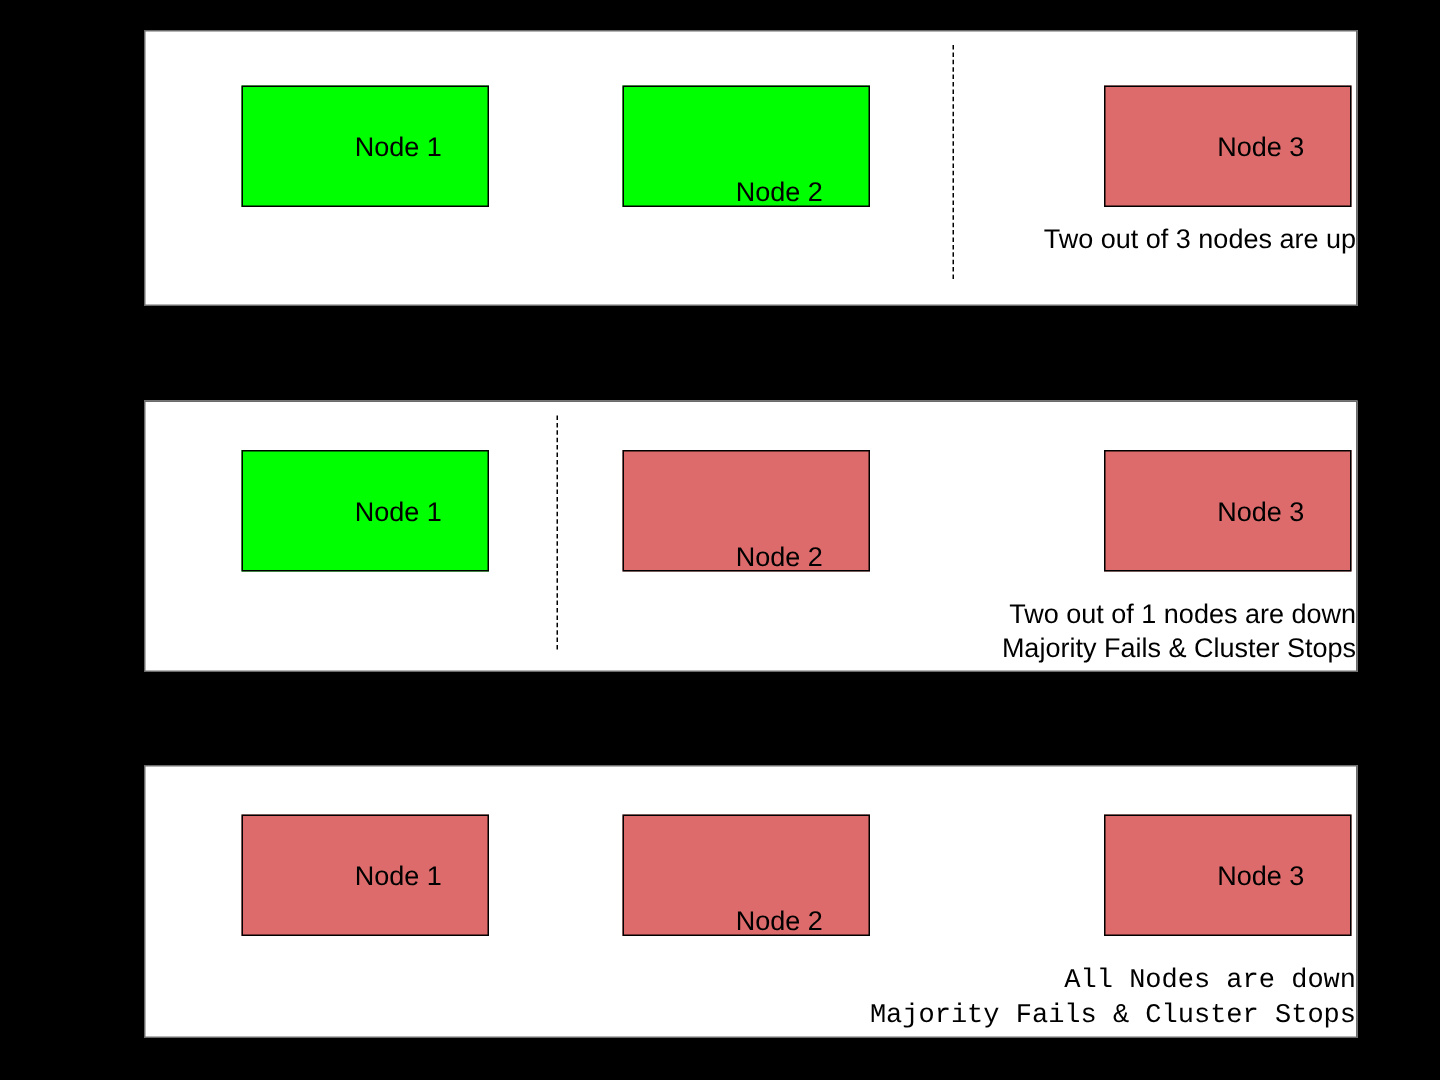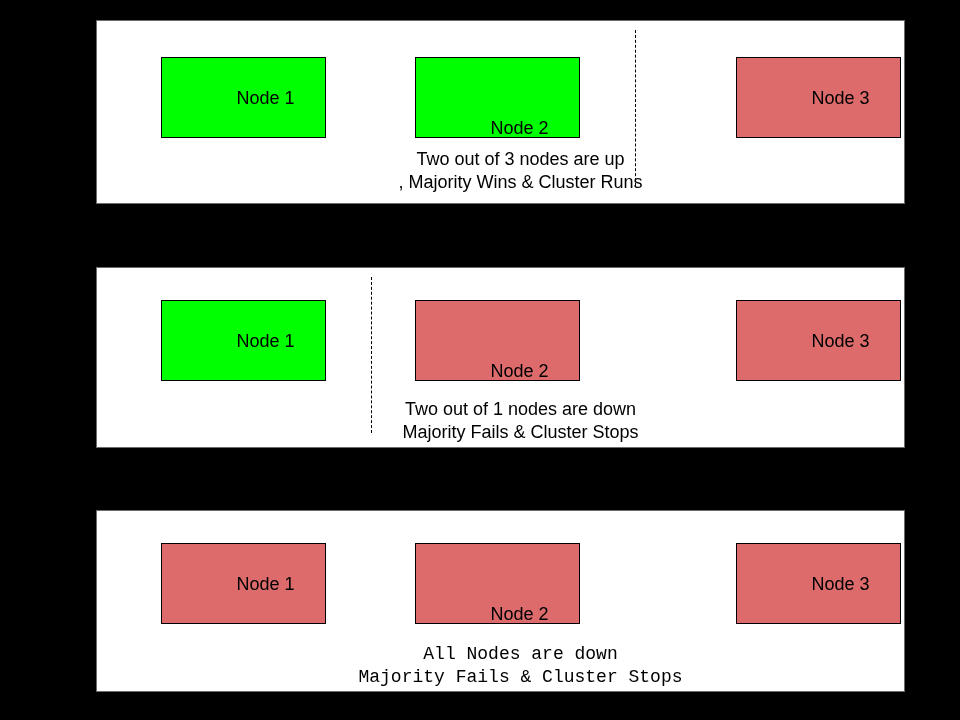--- a/index.html
+++ b/index.html
@@ -52,21 +52,21 @@
     height: 156px;
     width: 0;
     border-left: 1px dashed #000;
   }
   .panel-1 .divider { left: 538px; }
   .panel-2 .divider { left: 274px; }
 
   .caption {
     position: absolute;
     left: 0; right: 0;
-    text-align: center;
+    text-align: right;
     font-size: 18px;
     line-height: 23px;
     margin-left: 40px;
   }
   .panel-1 .caption { top: 127px; }
   .panel-2 .caption { top: 130px; }
   .panel-3 .caption { top: 132px; font-family: Liberation Mono, monospace; }
 </style>
 </head>
 <body>
@@ -79,21 +79,20 @@
     </div>
     <div class="node node-pos-2" style="background-color: rgb(0, 255, 0);">
       <span>Node 2</span>
     </div>
     <div class="divider"></div>
     <div class="node node-pos-3" style="background-color: rgb(221, 107, 107);">
       <span>Node 3</span>
     </div>
     <div class="caption">
       <div>Two out of 3 nodes are up</div>
-      <div>, Majority Wins &amp; Cluster Runs</div>
     </div>
   </div>
 
   <div class="panel panel-2">
     <div class="node node-pos-1" style="background-color: rgb(0, 255, 0);">
       <span>Node 1</span>
     </div>
     <div class="divider"></div>
     <div class="node node-pos-2" style="background-color: rgb(221, 107, 107);">
       <span>Node 2</span>

